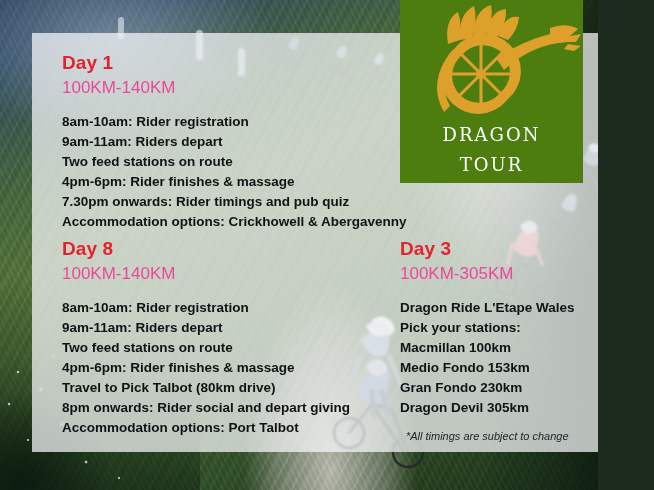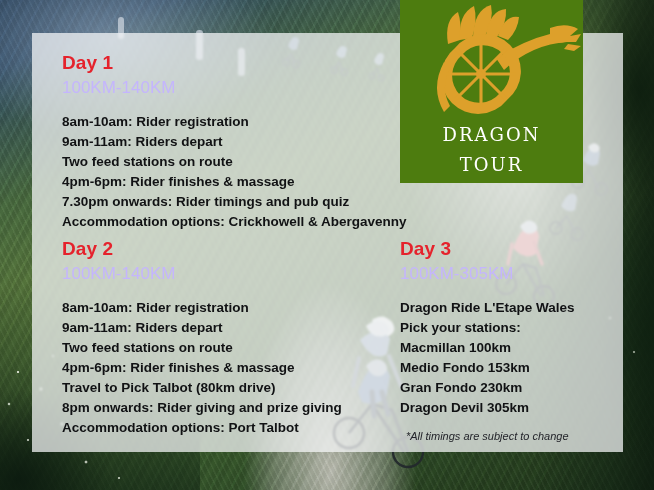--- a/index.html
+++ b/index.html
@@ -4,21 +4,21 @@
 <title>Dragon Tour Itinerary</title>
 <style>
   * { margin:0; padding:0; box-sizing:border-box; }
   html,body { width:654px; height:490px; overflow:hidden; }
   body {
     font-family:"Liberation Sans", sans-serif;
     background:#1c2b1e;
   }
   #poster {
     position:relative;
-    width:654px;
+    width:598px;
     height:490px;
     overflow:hidden;
   }
 
   
   .photo { position:absolute; inset:0; }
   .photo-base {
     position:absolute; inset:0;
     background:
       
@@ -108,21 +108,21 @@
   
   .col { position:absolute; }
   .day-title {
     color:#e5222c;
     font-size:19px;
     font-weight:bold;
     letter-spacing:0.1px;
     line-height:22px;
   }
   .day-dist {
-    color:#c4b5fd;
+    color:#ec4899;
     font-size:17px;
     font-weight:400;
     line-height:24px;
     margin-top:2px;
   }
   .sched { margin-top:12px; }
   .sched li {
     list-style:none;
     color:#111214;
     font-size:13.5px;
@@ -247,29 +247,29 @@
       <li>8am-10am: Rider registration</li>
       <li>9am-11am: Riders depart</li>
       <li>Two feed stations on route</li>
       <li>4pm-6pm: Rider finishes &amp; massage</li>
       <li>7.30pm onwards: Rider timings and pub quiz</li>
       <li>Accommodation options: Crickhowell &amp; Abergavenny</li>
     </ul>
   </div>
 
   <div class="col" id="day2">
-    <div class="day-title">Day 2</div>
+    <div class="day-title">Day 8</div>
     <div class="day-dist">100KM-140KM</div>
     <ul class="sched">
       <li>8am-10am: Rider registration</li>
       <li>9am-11am: Riders depart</li>
       <li>Two feed stations on route</li>
       <li>4pm-6pm: Rider finishes &amp; massage</li>
       <li>Travel to Pick Talbot (80km drive)</li>
-      <li>8pm onwards: Rider giving and prize giving</li>
+      <li>8pm onwards: Rider social and depart giving</li>
       <li>Accommodation options: Port Talbot</li>
     </ul>
   </div>
 
   <div class="col" id="day3">
     <div class="day-title">Day 3</div>
     <div class="day-dist">100KM-305KM</div>
     <ul class="sched">
       <li>Dragon Ride L'Etape Wales</li>
       <li>Pick your stations:</li>

